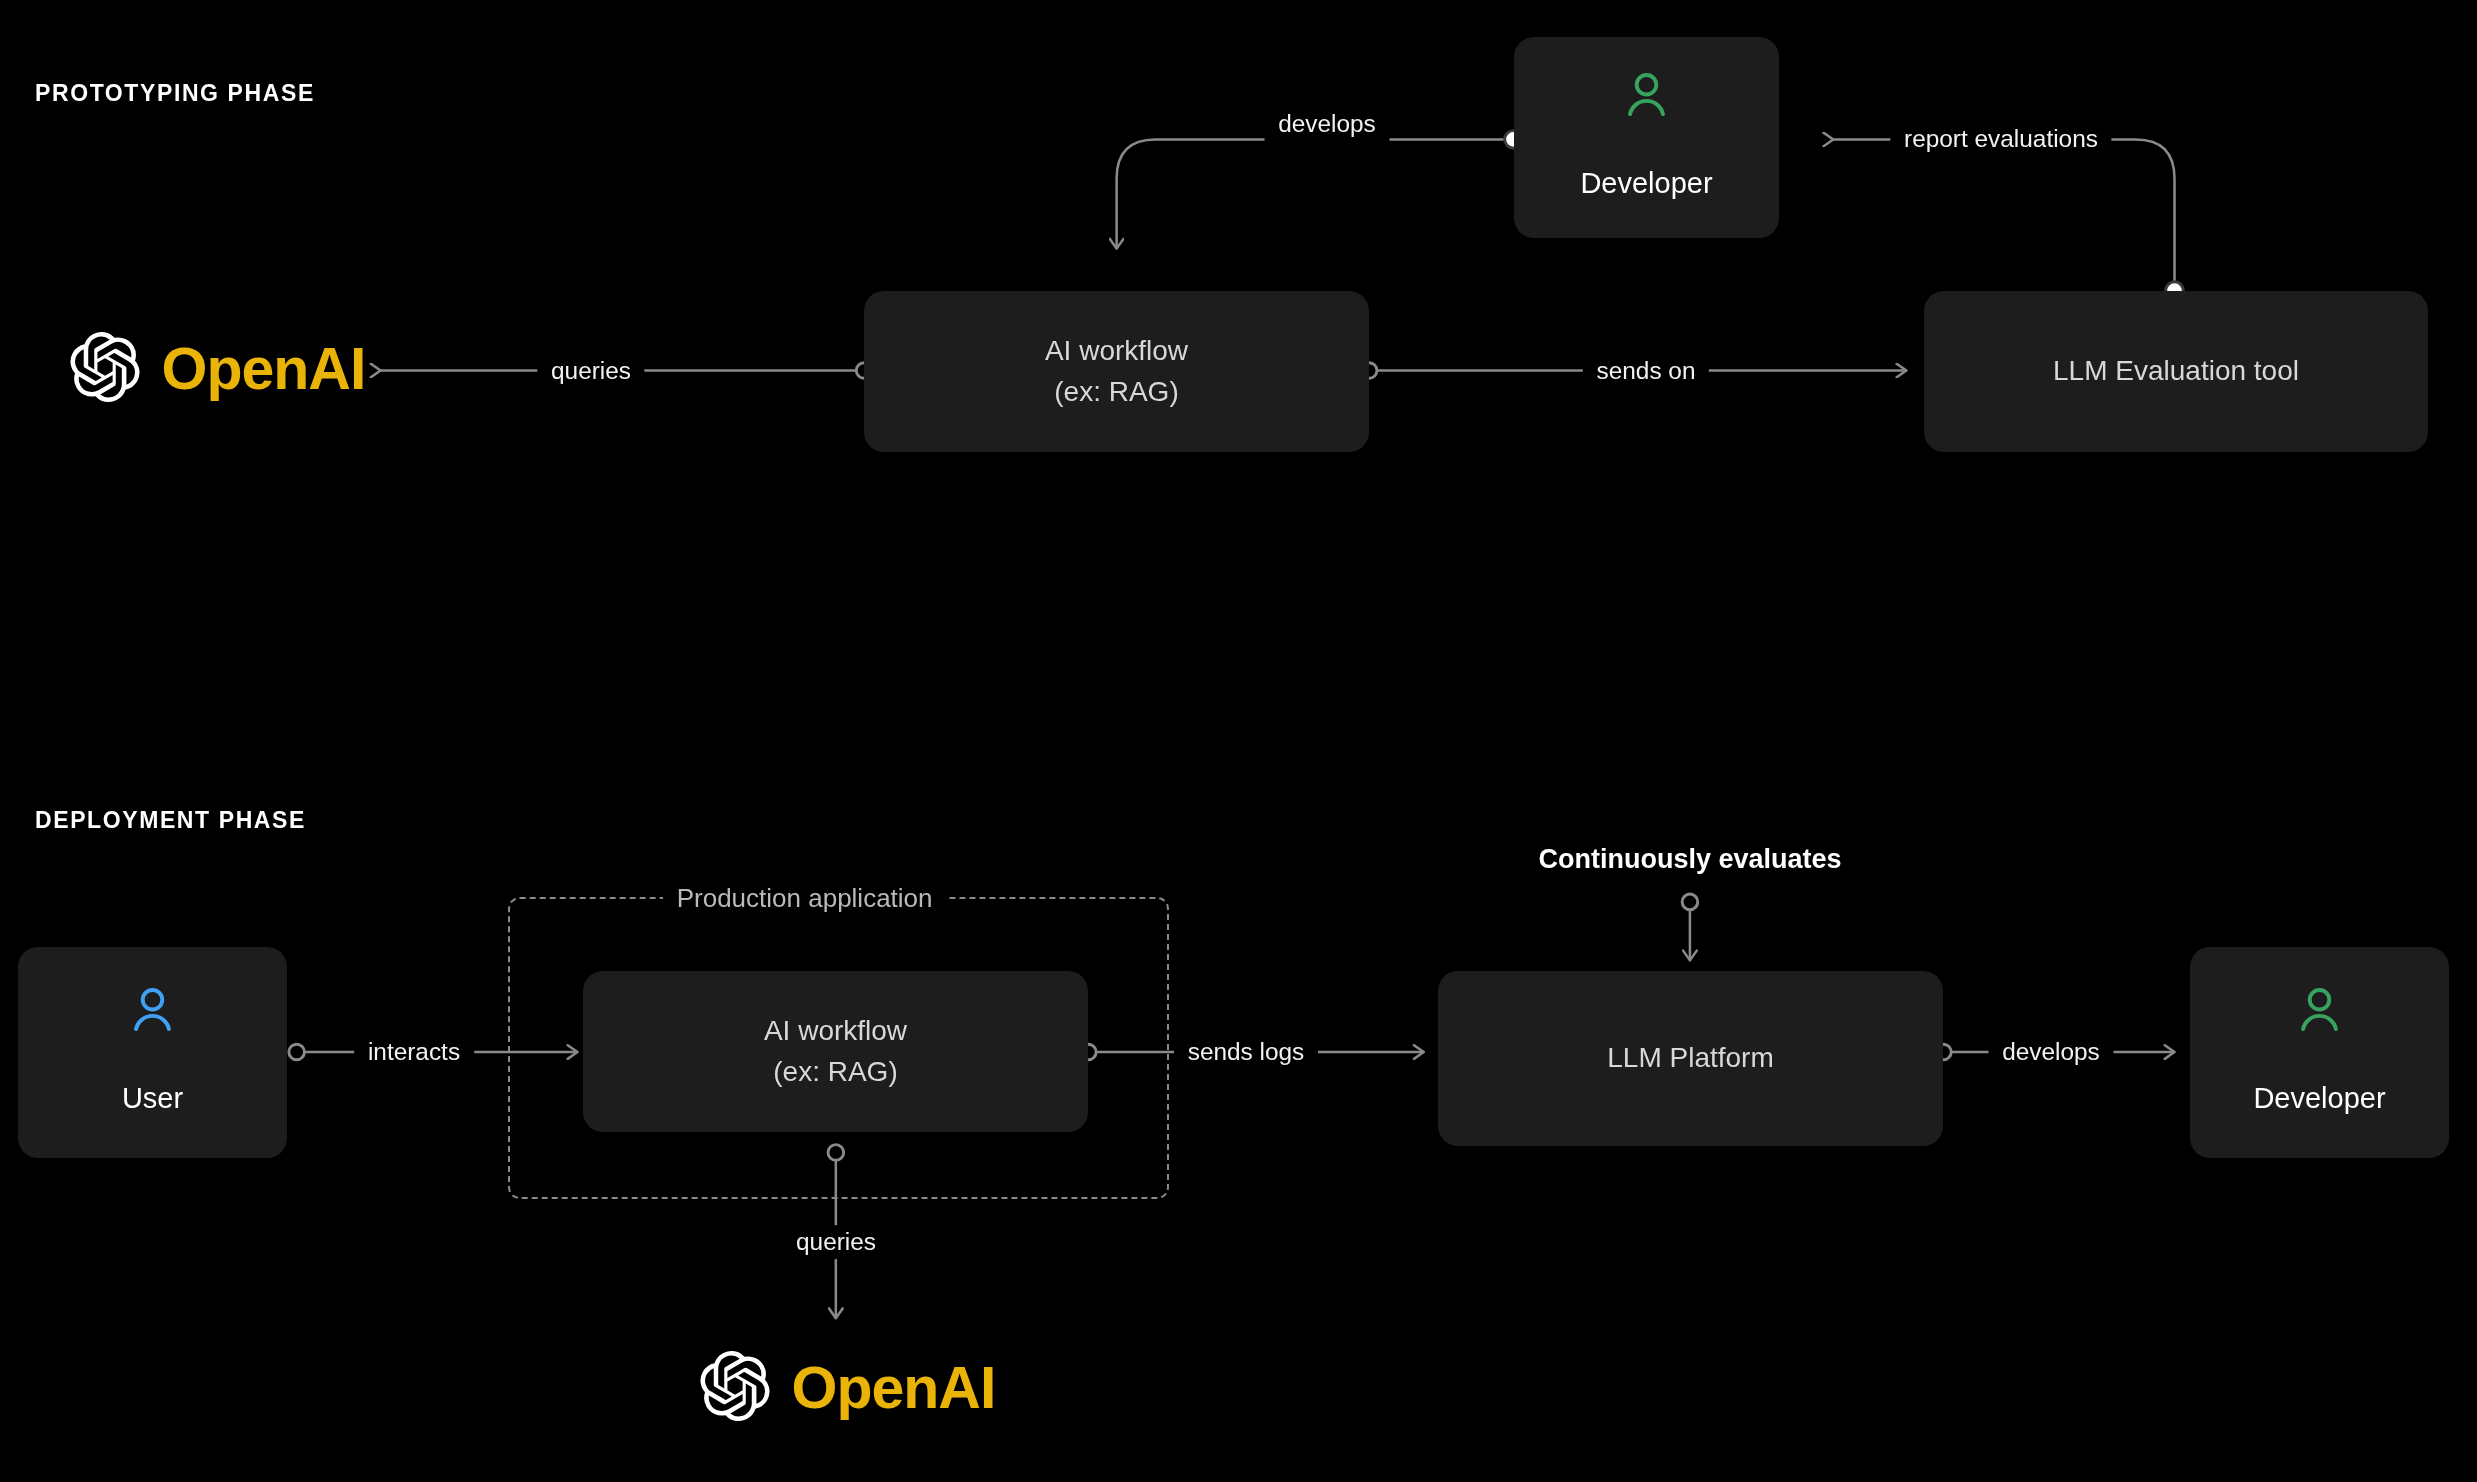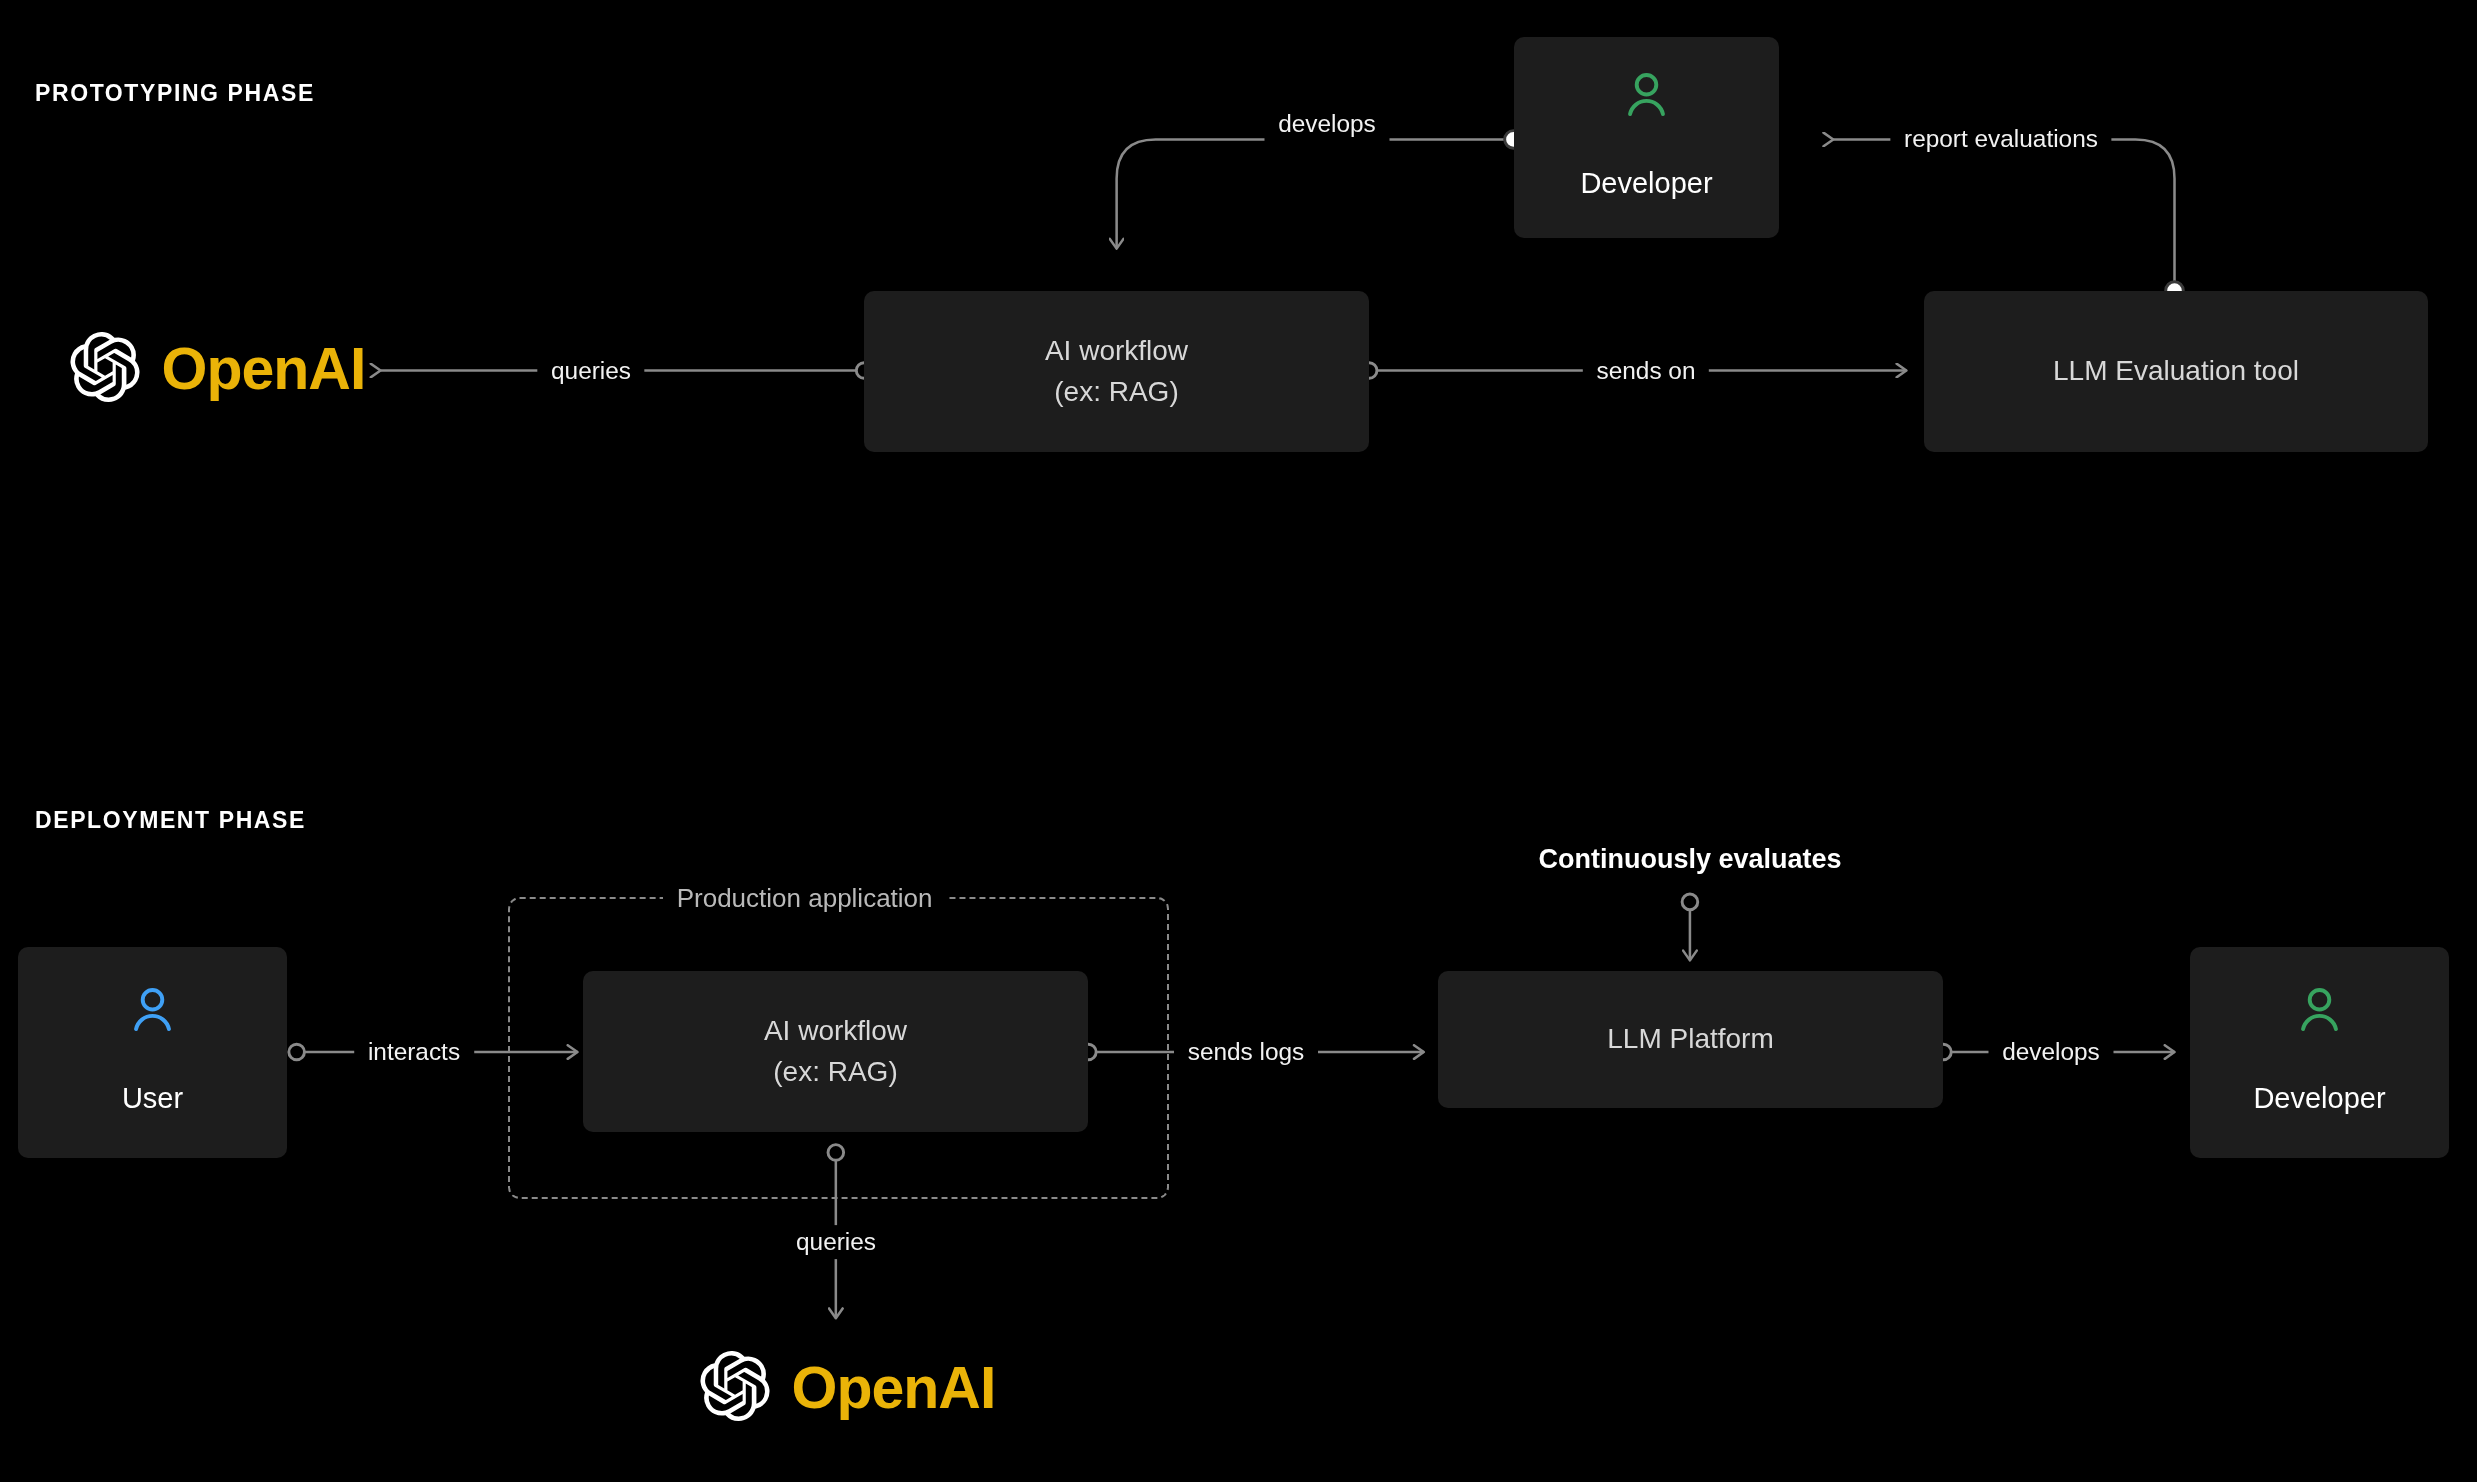--- a/index.html
+++ b/index.html
@@ -27,21 +27,21 @@
     position: absolute;
     color: #ffffff;
     font-size: 23px;
     font-weight: 700;
     letter-spacing: 1.6px;
     white-space: nowrap;
   }
   .node {
     position: absolute;
     background: #1d1d1d;
-    border-radius: 10px;
+    border-radius: 20px;
     display: flex;
     flex-direction: column;
     align-items: center;
     justify-content: center;
     color: #d8d8d8;
     font-size: 28px;
     line-height: 1.45;
     text-align: center;
     z-index: 3;
   }
@@ -210,21 +210,21 @@
       </svg>
     </span>
     <span class="label">User</span>
   </div>
 
   <div class="node" style="left:583px; top:971px; width:505px; height:161px;">
     <span class="label">AI workflow
 (ex: RAG)</span>
   </div>
 
-  <div class="node" style="left:1438px; top:971px; width:505px; height:137px;">
+  <div class="node" style="left:1438px; top:971px; width:505px; height:175px;">
     <span class="label">LLM Platform</span>
   </div>
 
   <div class="node actor" style="left:2190px; top:947px; width:259px; height:211px;">
     <span class="person">
       <svg width="47" height="51" viewBox="0 0 24 26" aria-hidden="true">
         <circle cx="12" cy="7" r="5" fill="none" stroke="#37a35f" stroke-width="2"></circle>
         <path d="M3.6,22 A8.6,8.6 0 0 1 20.4,22" fill="none" stroke="#37a35f" stroke-width="2" stroke-linecap="round"></path>
       </svg>
     </span>

